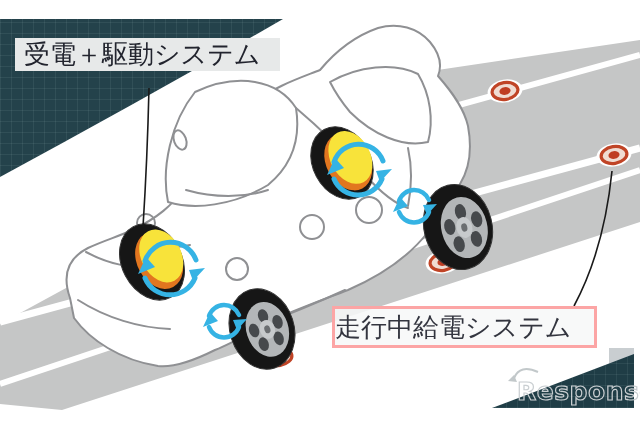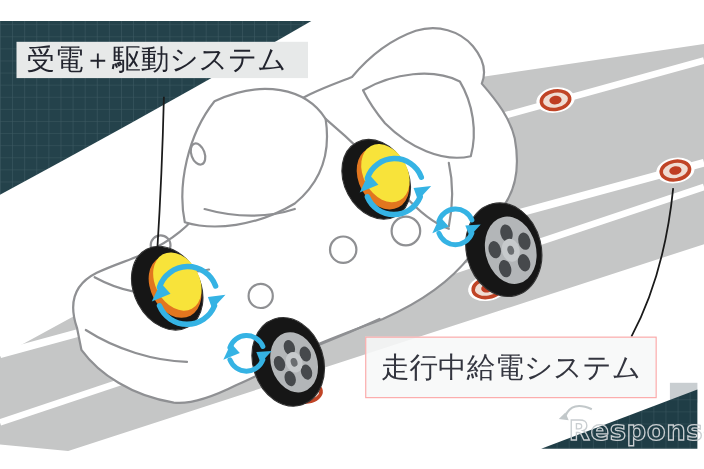--- a/index.html
+++ b/index.html
@@ -13,24 +13,24 @@
     position:absolute;display:flex;align-items:center;
     color:#2a2c36;white-space:nowrap;
     font-family:"Liberation Sans","DejaVu Sans",sans-serif;
   }
   #label-receive{
     left:15px;top:38px;width:256px;height:33px;
     background:#e7e9e9;font-size:26px;padding-left:9px;
     color:#22242e;
   }
   #label-supply{
-    left:332px;top:306px;width:265px;height:56px;
+    left:332px;top:306px;width:265px;height:42px;
     background:rgba(247,248,248,0.88);
-    border:1px solid #fca5a5;box-sizing:border-box;
-    font-size:26px;justify-content:center;color:#33353f;
+    border:3px solid #fca5a5;box-sizing:border-box;
+    font-size:26px;justify-content:flex-start;color:#33353f;
   }
 </style>
 </head>
 <body>
 
 <div id="stage">
 
 <svg id="scene" width="640" height="426" viewBox="0 0 640 426">
   <defs>
     <pattern id="tealgrid" width="11" height="11" patternUnits="userSpaceOnUse">

